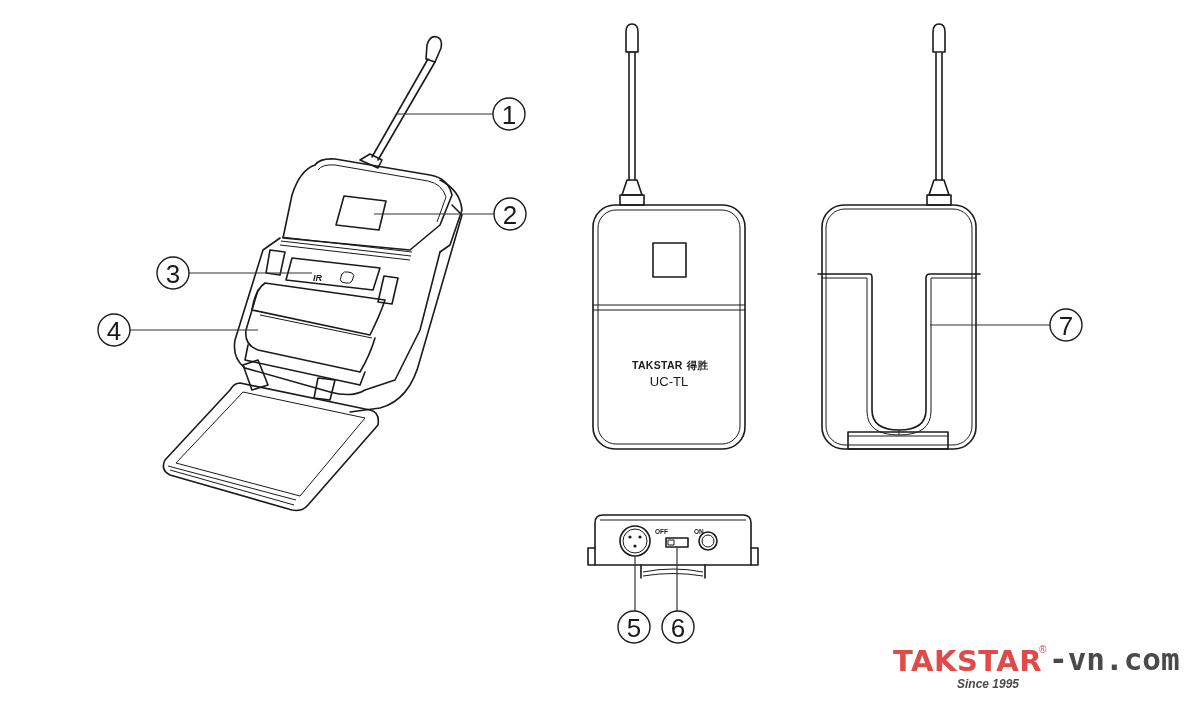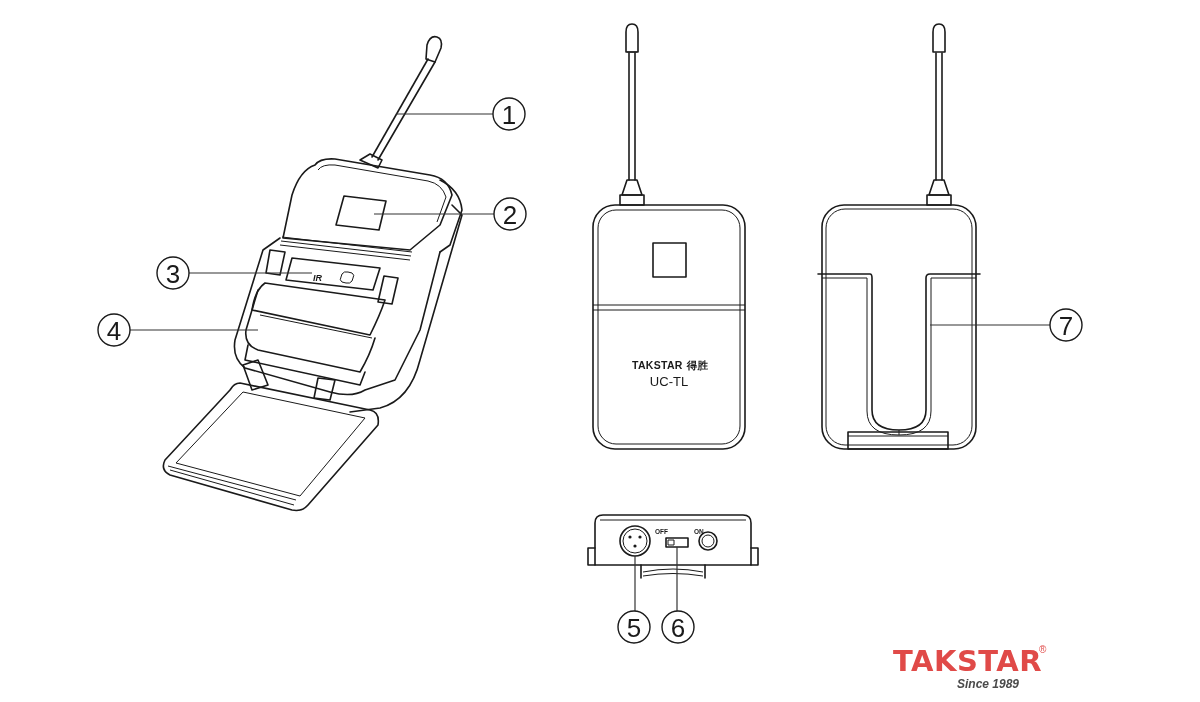--- a/index.html
+++ b/index.html
@@ -184,14 +184,15 @@
       <line class="leader" x1="930" y1="325" x2="1050" y2="325"></line>
       <circle class="callout-circle" cx="1066" cy="325" r="16"></circle>
       <text class="callout-num" x="1066" y="326">7</text>
     </g>
   </g>
 </svg>
 
 <div class="logo">
   <span class="logo-brand">TAKSTAR</span>
   <span class="logo-reg">®</span>
-  <span class="logo-since">Since 1989</span>
+  <span class="logo-domain">-vn.com</span>
+  <span class="logo-since">Since 1995</span>
 </div>
 
 </body></html>

